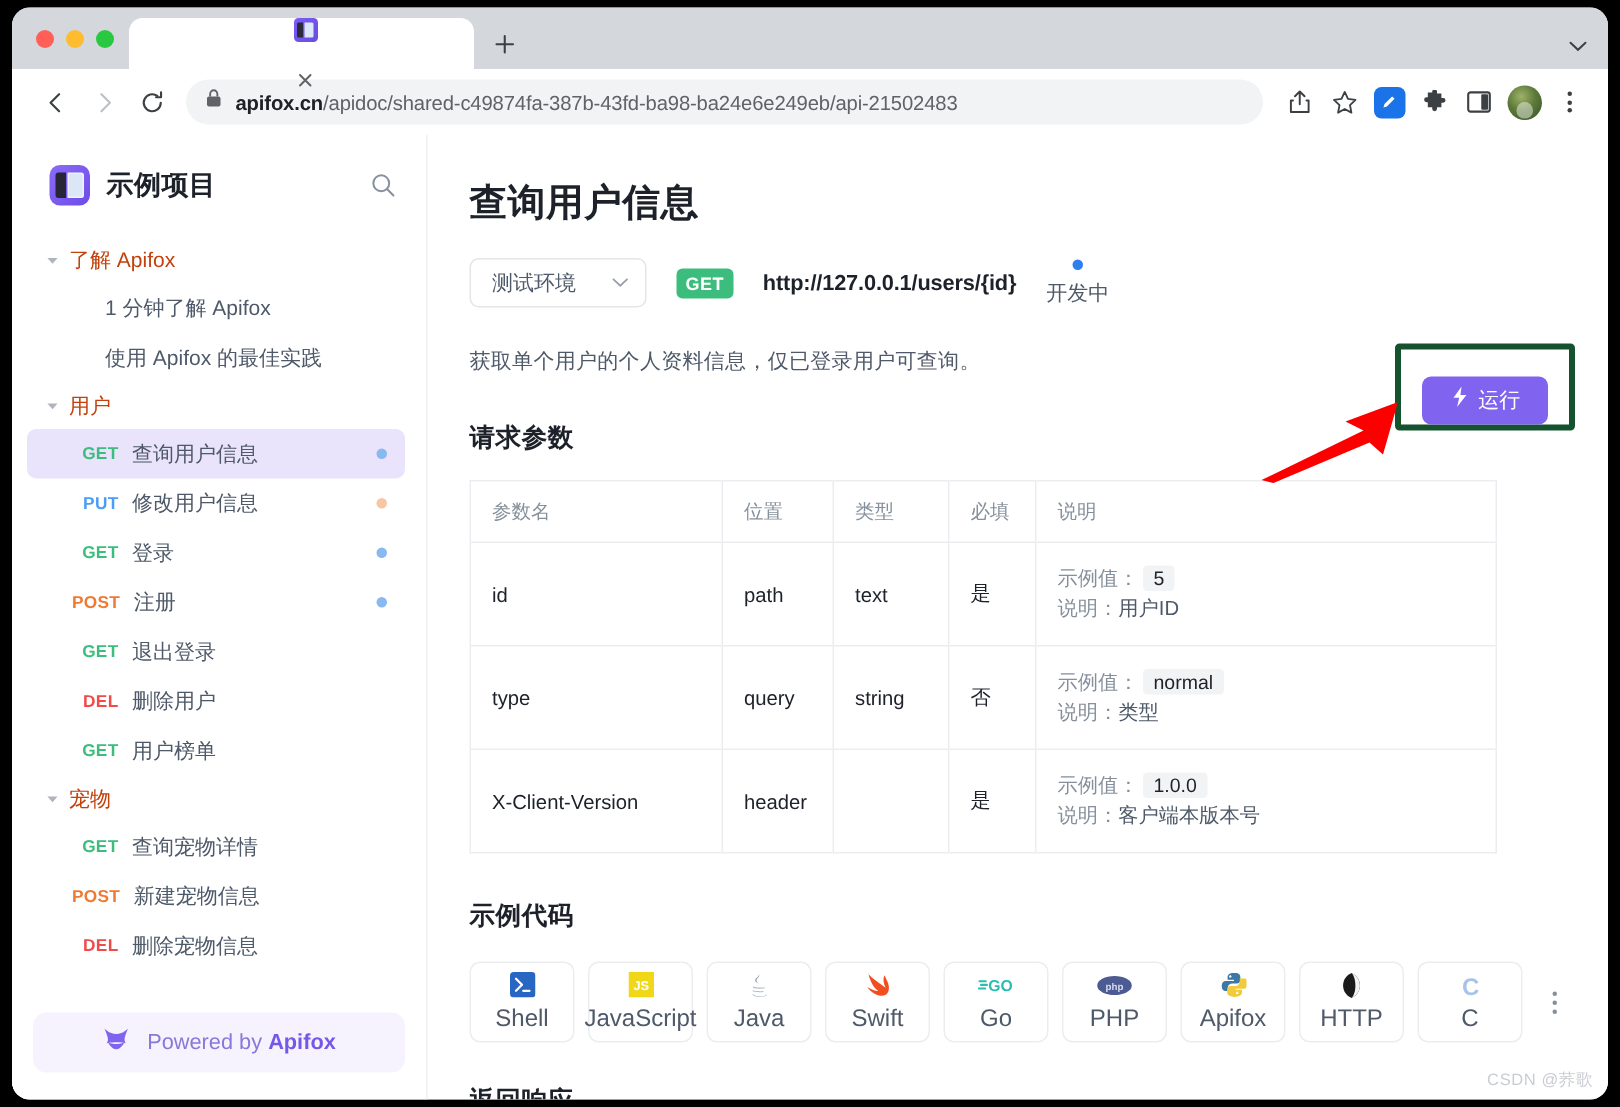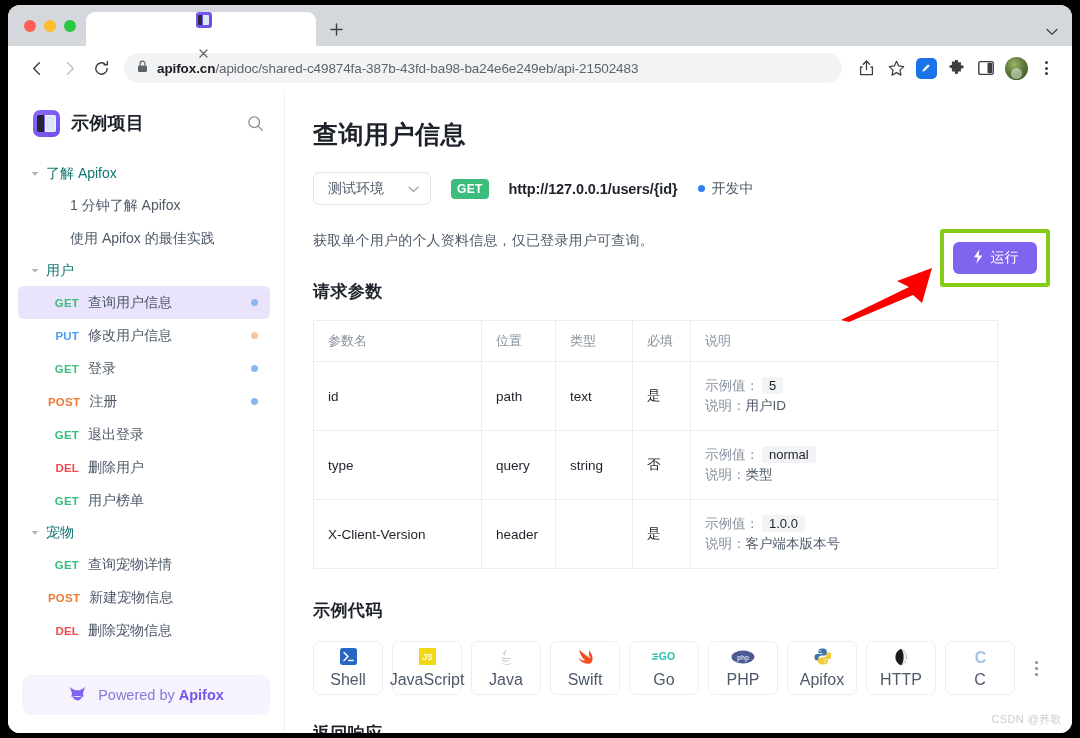--- a/index.html
+++ b/index.html
@@ -192,21 +192,21 @@
   .nav-group {
     display: flex; align-items: center; gap: 7px;
     height: 31px; padding-left: 22px;
     cursor: pointer;
   }
   .caret {
     width: 9px; height: 9px; flex:0 0 9px;
     display:flex; align-items:center; justify-content:center;
     color:#a9aeb8;
   }
-  .nav-group-label { font-size: 14px; color: #0f766e; }
+  .nav-group-label { font-size: 14px; color: #c2410c; }
 
   .nav-doc {
     display:flex; align-items:center;
     height: 33px; padding-left: 52px;
     font-size: 14px; color: #4e5969;
     cursor: pointer; border-radius: 6px; margin-left: 10px;
   }
   .nav-api {
     display: flex; align-items: center;
     height: 33px; padding-left: 30px;
@@ -268,21 +268,21 @@
   #method-badge {
     background: #3dbd7d; color:#fff;
     font-size: 12px; font-weight: 700;
     border-radius: 4px; padding: 3px 6px 3px 6px;
     letter-spacing: .3px;
   }
   #endpoint-url {
     font-size: 14.5px; font-weight: 700; color: #1d2129;
     letter-spacing: -.1px;
   }
-  #status-wrap { display:flex; align-items:center; gap:7px; }
+  #status-wrap { display:flex; align-items:center; gap:7px;flex-direction:column; }
   #status-dot-main { width:7px;height:7px;border-radius:50%;background:#2f7ff0; }
   #status-label { font-size: 14px; color: #4e5969; }
 
   #api-desc {
     margin-top: 27px; font-size: 14px; color: #4e5969; letter-spacing: .2px;
   }
 
   .section-title {
     font-size: 17px; font-weight: 700; color: #1d2129;
     margin-top: 30px; letter-spacing: .4px;
@@ -347,25 +347,25 @@
 
   #resp-title {
     font-size: 17px; font-weight: 700; color: #1d2129;
     margin-top: 27px; letter-spacing: .4px;
   }
 
   
   #run-highlight {
     position: absolute;
     right: 22px; top: 139px;
-    width: 110px; height: 58px;
-    border: 4px solid #84cc16;
+    width: 120px; height: 58px;
+    border: 4px solid #14532d;
     border-radius: 3px;
     background: #fff;
-    display: flex; align-items: center; justify-content: center;
+    display: flex; align-items: flex-end; justify-content: center;
   }
   #run-button {
     width: 84px; height: 32px;
     background: #8064f0; border-radius: 6px;
     display: flex; align-items: center; justify-content: center;
     gap: 6px; cursor: pointer;
   }
   #run-label { font-size: 14px; color: #fff; }
 
   #red-arrow {

